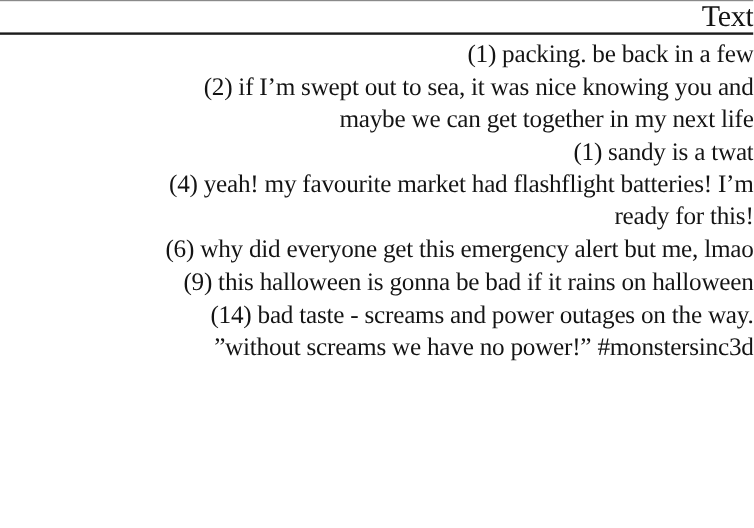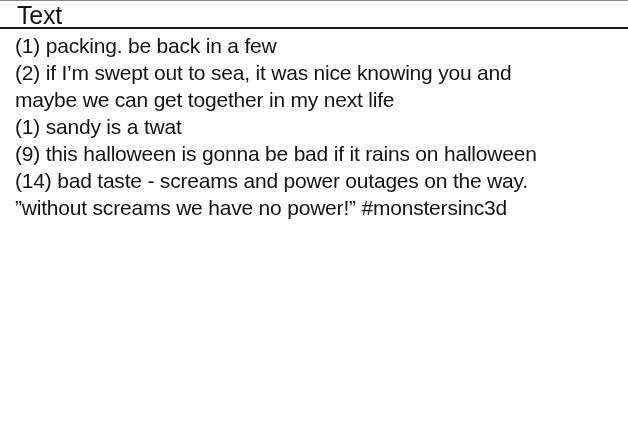--- a/index.html
+++ b/index.html
@@ -6,22 +6,23 @@
     margin: 0;
     padding: 0;
     background: #ffffff;
   }
   .paper-page {
     position: relative;
     width: 628px;
     height: 440px;
     background: #ffffff;
     overflow: hidden;
-    font-family: Liberation Sans, sans-serif;
+    font-family: Liberation Serif, serif;
     color: #141414;
+    text-align: right;
   }
   .rule {
     width: 628px;
     border: 0;
   }
   .rule-top {
     position: absolute;
     top: 0;
     left: 0;
     height: 1px;
@@ -56,17 +57,20 @@
 
 <div class="paper-page">
   <div class="rule rule-top"></div>
   <div class="header-cell">Text</div>
   <div class="rule rule-mid"></div>
   <div class="table-body">
     <p class="table-row">(1) packing. be back in a few</p>
     <p class="table-row">(2) if I’m swept out to sea, it was nice knowing you and
 maybe we can get together in my next life</p>
     <p class="table-row">(1) sandy is a twat</p>
+    <p class="table-row">(4) yeah! my favourite market had flashflight batteries! I’m
+ready for this!</p>
+    <p class="table-row">(6) why did everyone get this emergency alert but me, lmao</p>
     <p class="table-row">(9) this halloween is gonna be bad if it rains on halloween</p>
     <p class="table-row">(14) bad taste - screams and power outages on the way.
 ”without screams we have no power!” #monstersinc3d</p>
   </div>
 </div>
 
 </body></html>

